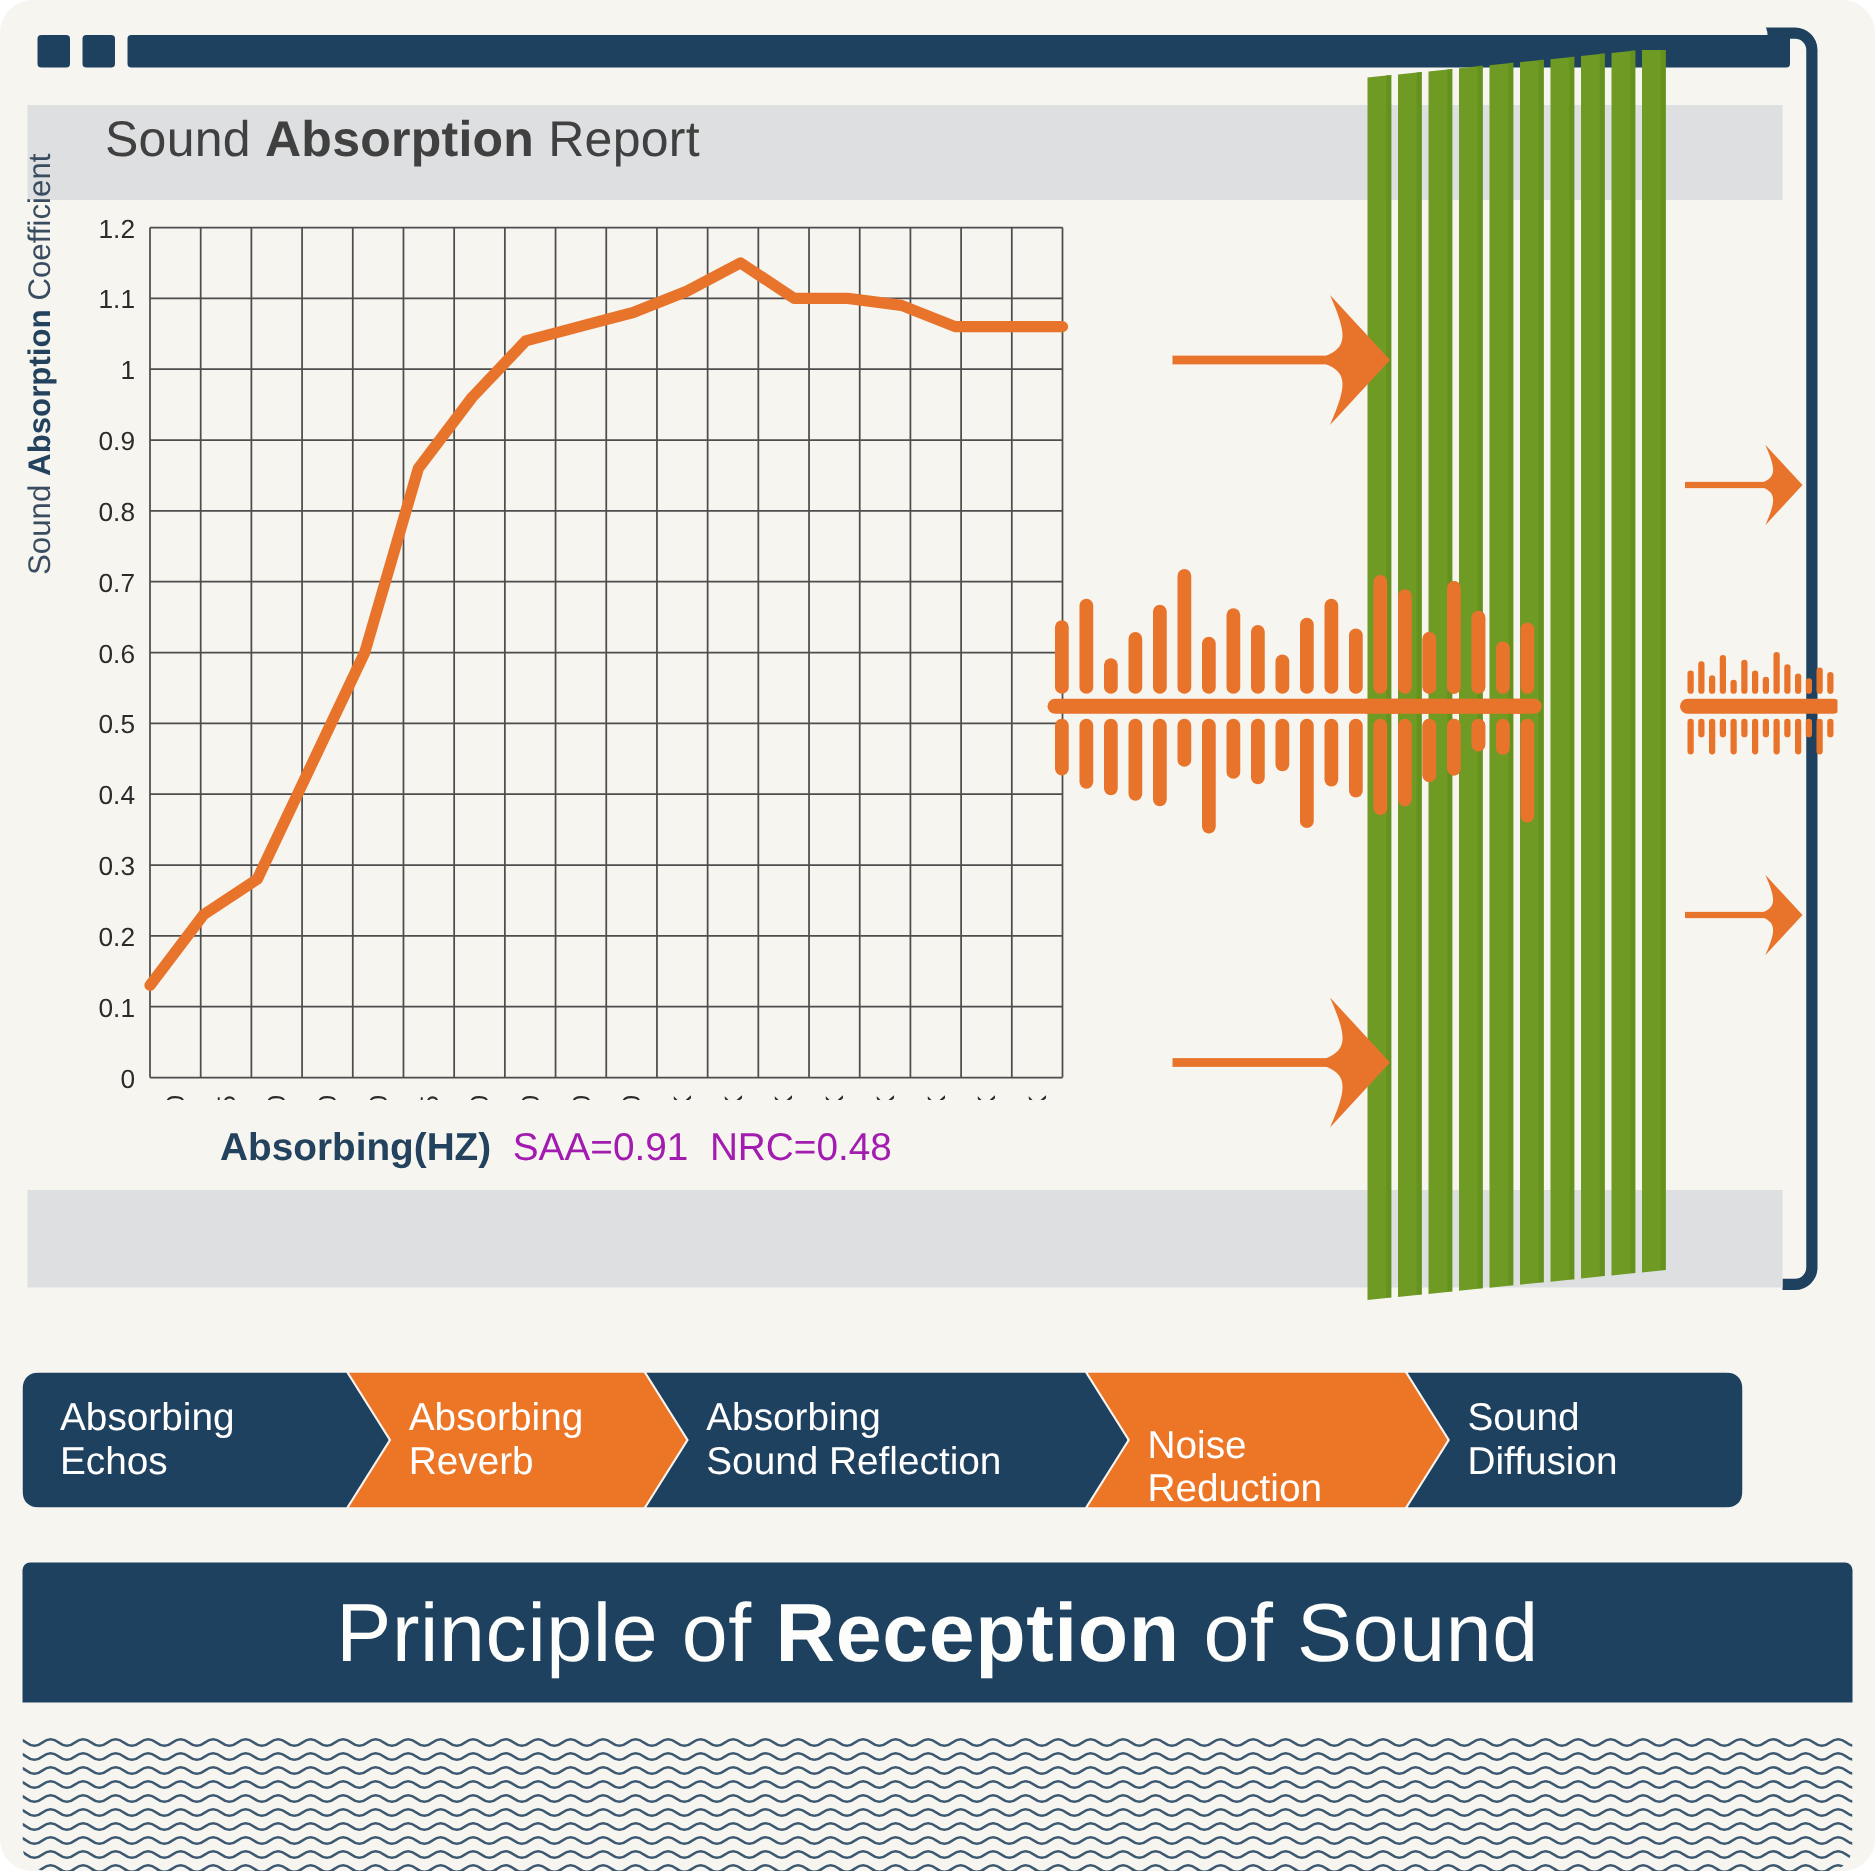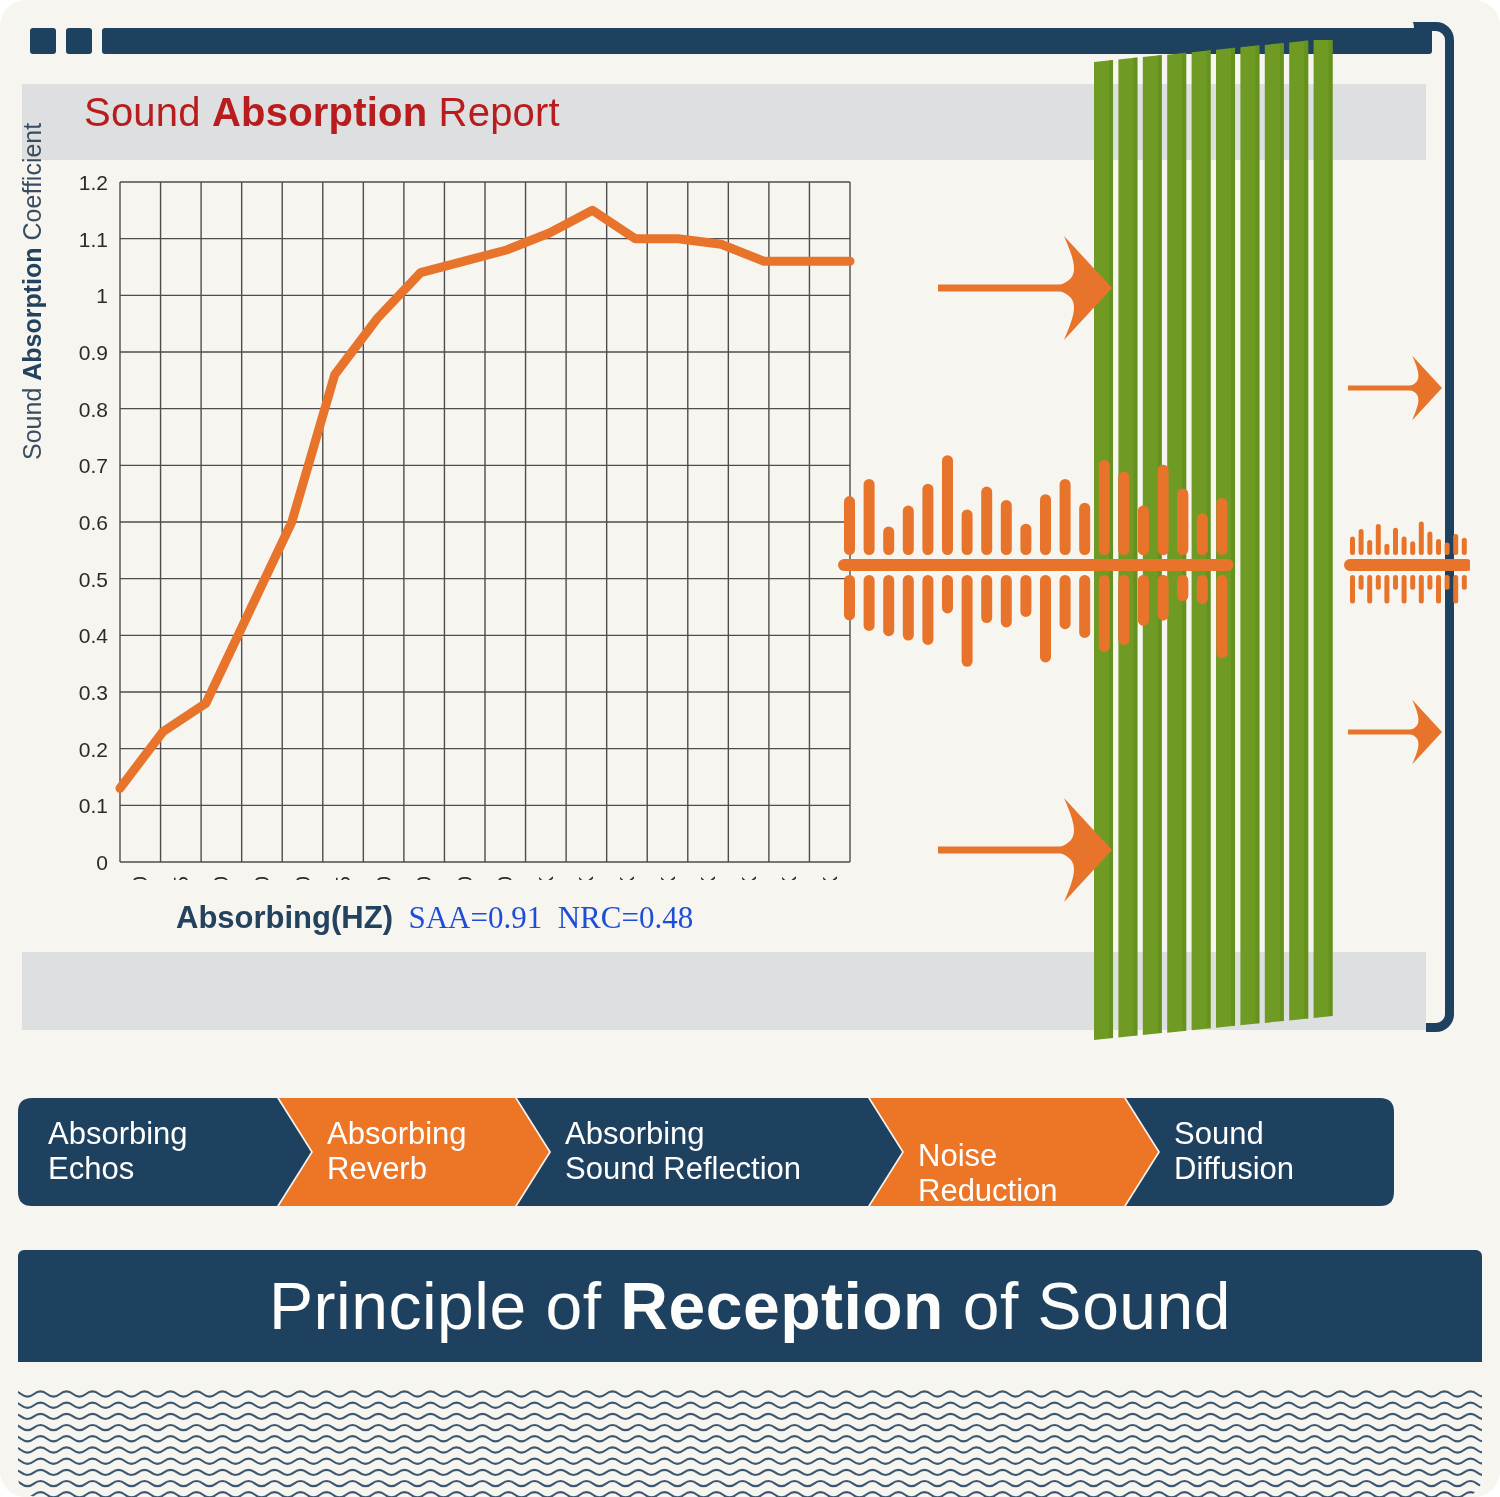--- a/index.html
+++ b/index.html
@@ -37,32 +37,32 @@
   .report-card{
     position:absolute;left:22px;top:72px;width:1404px;height:960px;
     background:#f7f5f0;
   }
   .report-head{
     position:absolute;left:0px;top:12px;width:1404px;height:76px;
     background:#dedfe1;
   }
   .report-title{
     position:absolute;left:84px;top:90px;
-    font-size:40px;color:#b91c1c;letter-spacing:.2px;white-space:nowrap;
+    font-size:40px;color:#404040;letter-spacing:.2px;white-space:nowrap;
   }
   .report-title b{font-weight:700;}
   .report-foot{
     position:absolute;left:0px;top:880px;width:1404px;height:78px;
     background:#dedfe1;
   }
   .foot-text{
     position:absolute;left:176px;top:900px;font-size:31px;color:#31455a;white-space:nowrap;
   }
   .foot-text b{font-weight:700;color:#23425d;}
-  .foot-text .light{color:#1d4ed8;font-family:Liberation Serif, serif;}
+  .foot-text .light{color:#a21caf;}
 
   
   .chart-wrap{position:absolute;left:28px;top:160px;width:840px;height:720px;}
   .ylabel{
     position:absolute;left:-10px;top:300px;width:300px;
     transform:rotate(-90deg);transform-origin:left top;
     font-size:25px;color:#3a4d60;white-space:nowrap;
   }
   .ylabel b{font-weight:700;color:#23425d;}
   .chart-svg{position:absolute;left:0;top:0;}

